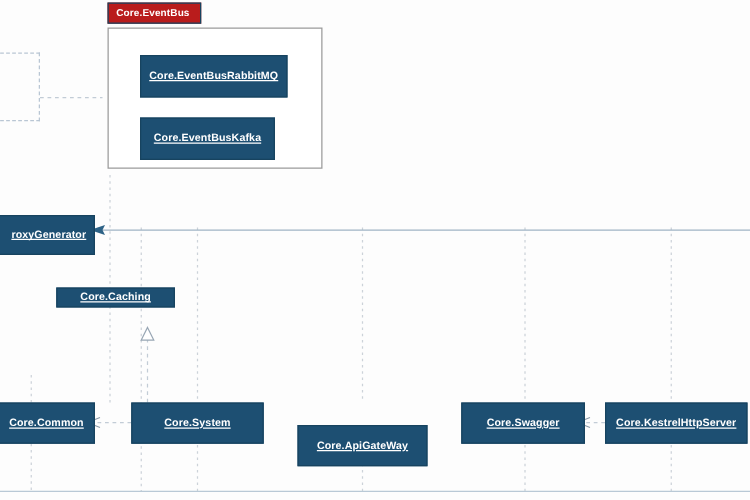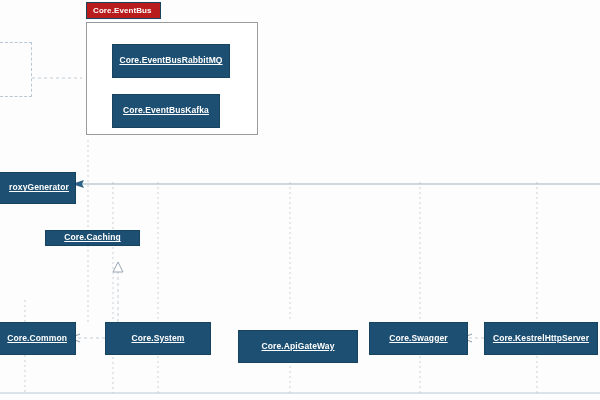--- a/index.html
+++ b/index.html
@@ -128,19 +128,19 @@
   <div class="node" style="left:112px; top:94px; width:108px; height:34px;">Core.EventBusKafka</div>
 
   <div class="node" style="left:-28px; top:172px; width:104px; height:32px; justify-content:flex-end; padding-right:6px;">roxyGenerator</div>
 
   <div class="node" style="left:45px; top:230px; width:95px; height:16px;">Core.Caching</div>
 
   <div class="node" style="left:-30px; top:322px; width:106px; height:33px; justify-content:flex-end; padding-right:8px;">Core.Common</div>
 
   <div class="node" style="left:105px; top:322px; width:106px; height:33px;">Core.System</div>
 
-  <div class="node" style="left:238px; top:330px; width:120px; height:33px;">Core.ApiGateWay</div>
+  <div class="node" style="left:238px; top:340px; width:104px; height:33px;">Core.ApiGateWay</div>
 
   <div class="node" style="left:369px; top:322px; width:99px; height:33px;">Core.Swagger</div>
 
   <div class="node" style="left:484px; top:322px; width:114px; height:33px;">Core.KestrelHttpServer</div>
 
 </div>
 
 </body></html>

